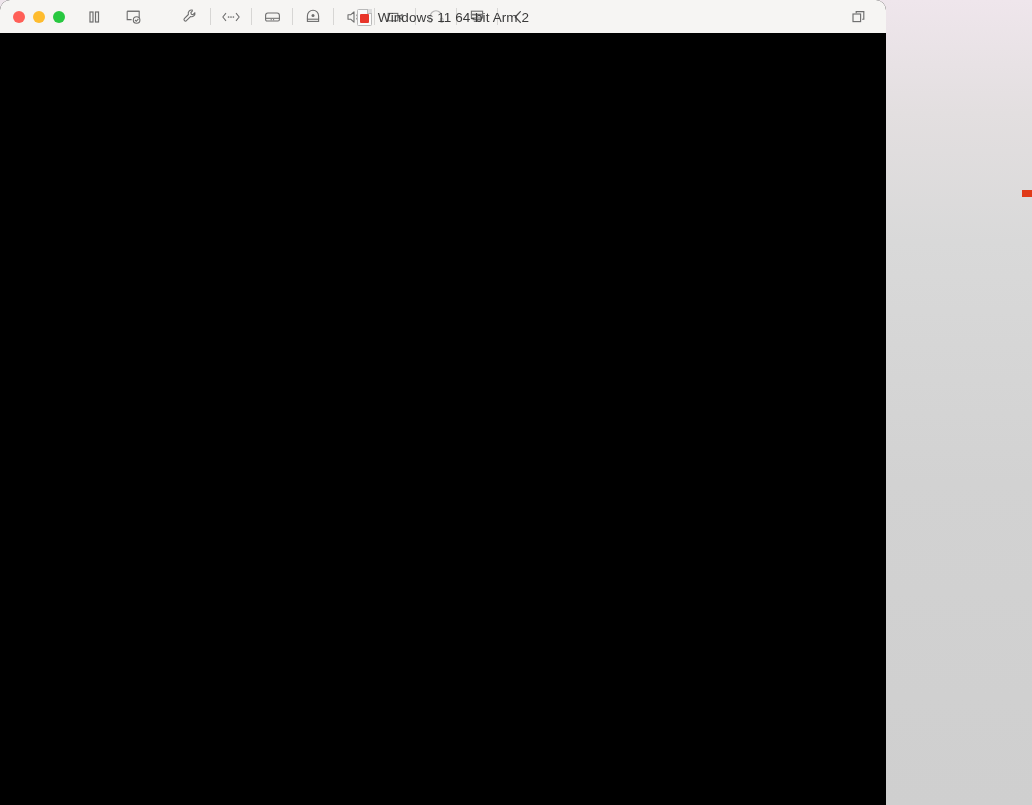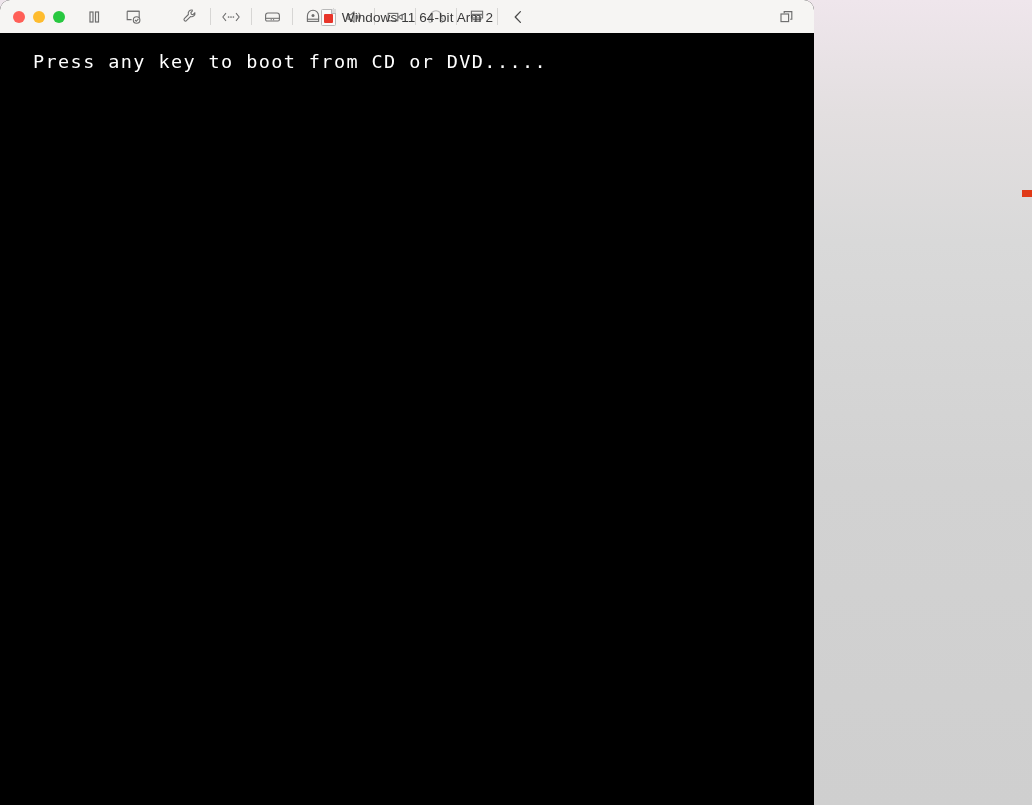--- a/index.html
+++ b/index.html
@@ -36,21 +36,21 @@
     width: 3px;
     height: 7px;
     background: #d03a18;
   }
 
   
   #vm-window {
     position: absolute;
     left: 0;
     top: 0;
-    width: 814px;
+    width: 886px;
     height: 805px;
     border-top-left-radius: 10px;
     border-top-right-radius: 10px;
     overflow: hidden;
     background: #000;
   }
 
   
   #titlebar {
     position: relative;
@@ -367,17 +367,16 @@
             <rect x="2" y="5" width="7.6" height="7.6" stroke="currentColor" stroke-width="1.15" fill="none"></rect>
             <path d="M5.2 4.2V2.6h7.6v7.6h-1.6" stroke="currentColor" stroke-width="1.15" fill="none"></path>
           </svg>
         </span>
       </div>
     </div>
 
   </div>
 
   <div id="vm-screen">
-    <div id="boot-message">Press any key to boot from CD or DVD.....</div>
     <div id="boot-underline-text">_____ ___ __ _ __ _ ___ __ _ ___ __ _ _ __</div>
   </div>
 
 </div>
 
 </body></html>

